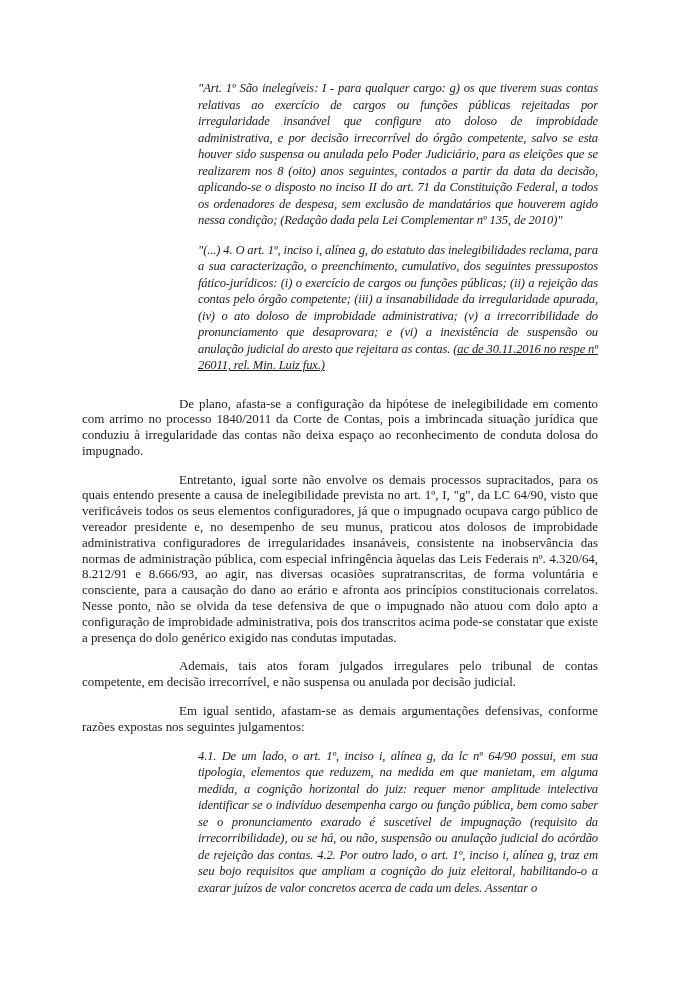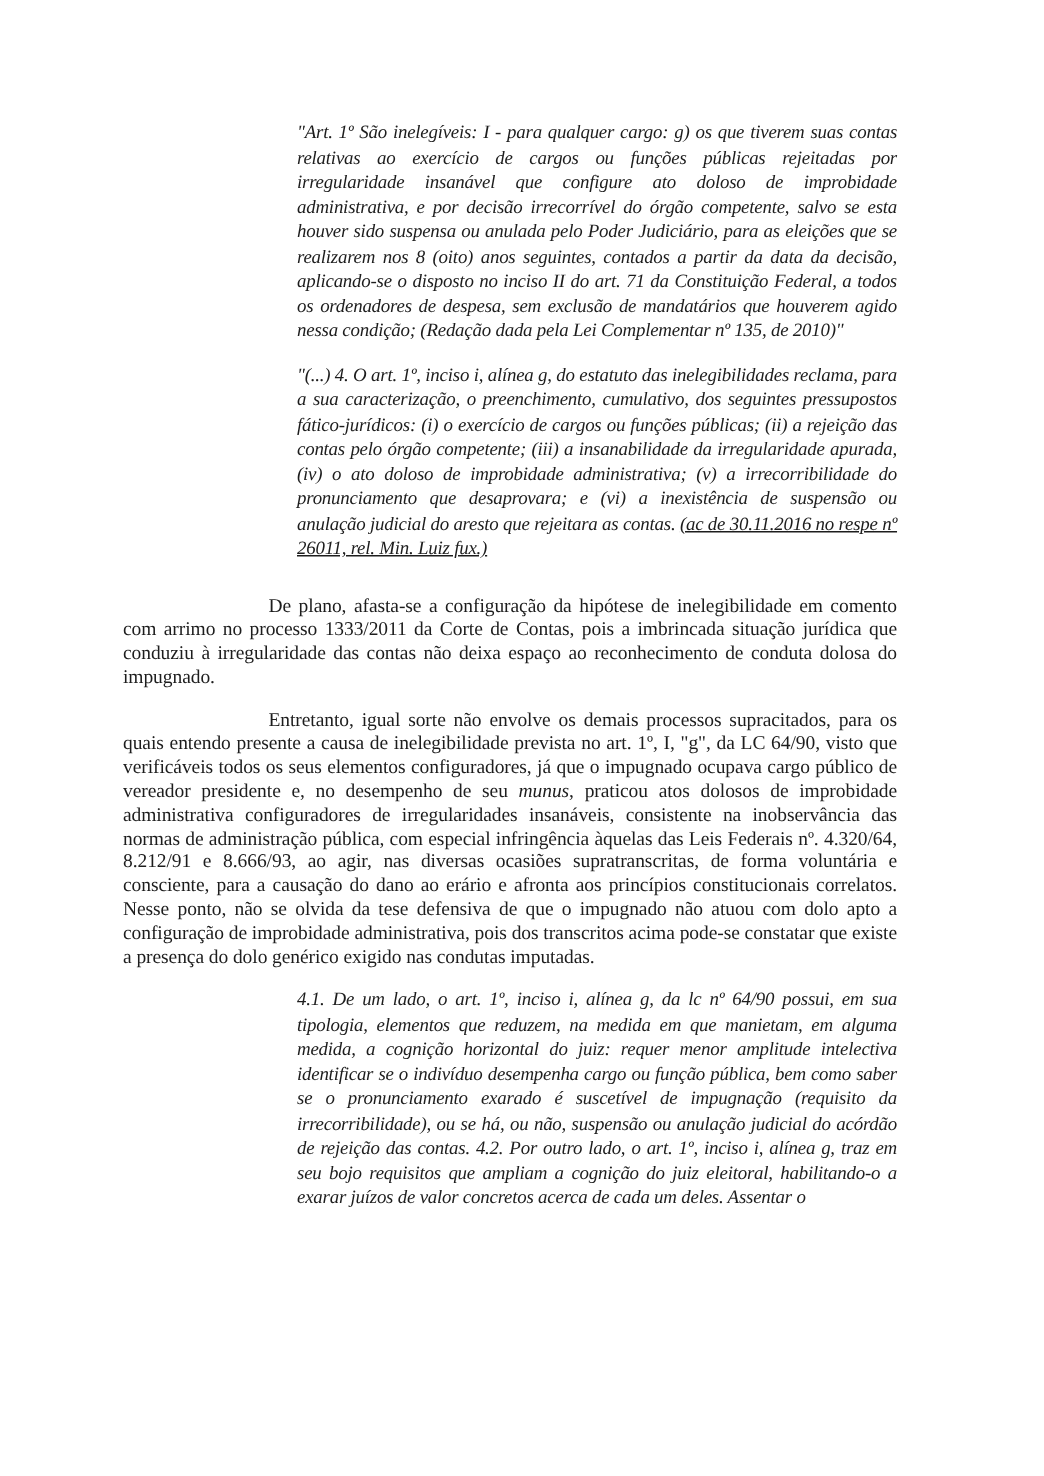--- a/index.html
+++ b/index.html
@@ -27,31 +27,33 @@
     width: 400px;
     margin: 0 0 13px 116px;
     font-style: italic;
     font-size: 12.6px;
     line-height: 16.5px;
     letter-spacing: -0.15px;
   }
   .quote.gap-after { margin-bottom: 22px; }
   .seg-n { }
   .seg-b { font-weight: 400; }
-  .seg-i { font-style: italic; }
+  .seg-i { }
   .seg-u { text-decoration: underline; }
 </style>
 </head>
 <body>
 
 <div class="page" style="color: rgb(29, 29, 29); background: rgb(255, 255, 255);">
   <div class="block quote"><span class="seg-n">"Art. 1º São </span><span class="seg-b">inelegíveis</span><span class="seg-n">: I - para qualquer cargo: g) os que tiverem </span><span class="seg-b">suas contas relativas ao exercício de cargos ou funções públicas rejeitadas por irregularidade insanável que configure ato doloso de improbidade administrativa</span><span class="seg-n">, e por decisão irrecorrível do órgão competente, salvo se esta houver sido suspensa ou anulada pelo Poder Judiciário, </span><span class="seg-b">para as eleições que se realizarem nos 8 (oito) anos seguintes, contados a partir da data da decisão</span><span class="seg-n">, aplicando-se o disposto no inciso II do art. 71 da Constituição Federal, a todos os ordenadores de despesa, sem exclusão de mandatários que houverem agido nessa condição; (Redação dada pela Lei Complementar nº 135, de 2010)"</span></div>
 
   <div class="block quote gap-after"><span class="seg-n">"(...) 4. O art. 1º, inciso i, alínea g, do estatuto das inelegibilidades reclama, para a sua caracterização, o preenchimento, cumulativo, dos seguintes pressupostos fático-jurídicos: (i) </span><span class="seg-b">o exercício de cargos ou funções públicas</span><span class="seg-n">; (ii) </span><span class="seg-b">a rejeição das contas pelo órgão competente</span><span class="seg-n">; (iii) </span><span class="seg-b">a insanabilidade da irregularidade apurada</span><span class="seg-n">, (iv) </span><span class="seg-b">o ato doloso de improbidade administrativa</span><span class="seg-n">; (v) </span><span class="seg-b">a irrecorribilidade do pronunciamento que desaprovara</span><span class="seg-n">; e (vi) </span><span class="seg-b">a inexistência de suspensão ou anulação judicial do aresto que rejeitara as contas</span><span class="seg-n">. </span><span class="seg-u">(ac de 30.11.2016 no respe nº 26011, rel. Min. Luiz fux.)</span></div>
 
-  <div class="block para"><span class="seg-n">De plano, afasta-se a configuração da hipótese de inelegibilidade em comento com arrimo no processo 1333/2011 da Corte de Contas, pois a imbrincada situação jurídica que conduziu à irregularidade das contas não deixa espaço ao reconhecimento de conduta dolosa do impugnado.</span></div>
+  <div class="block para"><span class="seg-n">De plano, afasta-se a configuração da hipótese de inelegibilidade em comento com arrimo no processo 1840/2011 da Corte de Contas, pois a imbrincada situação jurídica que conduziu à irregularidade das contas não deixa espaço ao reconhecimento de conduta dolosa do impugnado.</span></div>
 
   <div class="block para"><span class="seg-n">Entretanto, igual sorte não envolve os demais processos supracitados, para os quais entendo presente a causa de inelegibilidade prevista no art. 1º, I, "g", da LC 64/90, visto que verificáveis todos os seus elementos configuradores, já que o impugnado ocupava cargo público de vereador presidente e, no desempenho de seu </span><span class="seg-i">munus</span><span class="seg-n">, praticou atos dolosos de improbidade administrativa configuradores de irregularidades insanáveis, consistente na inobservância das normas de administração pública, com especial infringência àquelas das Leis Federais nº. 4.320/64, 8.212/91 e 8.666/93, ao agir, nas diversas ocasiões supratranscritas, de forma voluntária e consciente, para a causação do dano ao erário e afronta aos princípios constitucionais correlatos. Nesse ponto, não se olvida da tese defensiva de que o impugnado não atuou com dolo apto a configuração de improbidade administrativa, pois dos transcritos acima pode-se constatar que existe a presença do dolo genérico exigido nas condutas imputadas.</span></div>
 
+  <div class="block para"><span class="seg-n">Ademais, tais atos foram julgados irregulares pelo tribunal de contas competente, em decisão irrecorrível, e não suspensa ou anulada por decisão judicial.</span></div>
 
+  <div class="block para"><span class="seg-n">Em igual sentido, afastam-se as demais argumentações defensivas, conforme razões expostas nos seguintes julgamentos:</span></div>
 
   <div class="block quote"><span class="seg-n">4.1. </span><span class="seg-b">De um lado, o art. 1º, inciso i, alínea g, da lc nº 64/90 possui, em sua tipologia, elementos que reduzem, na medida em que manietam, em alguma medida, a cognição horizontal do juiz:</span><span class="seg-n"> requer menor amplitude intelectiva identificar se o indivíduo desempenha cargo ou função pública, bem como saber se o pronunciamento exarado é suscetível de impugnação (requisito da irrecorribilidade), ou se há, ou não, suspensão ou anulação judicial do acórdão de rejeição das contas. 4.2. </span><span class="seg-b">Por outro lado, o art. 1º, inciso i, alínea g, traz em seu bojo requisitos que ampliam a cognição do juiz eleitoral, habilitando-o a exarar juízos de valor concretos acerca de cada um deles.</span><span class="seg-n"> Assentar o</span></div>
 </div>
 
 </body></html>

